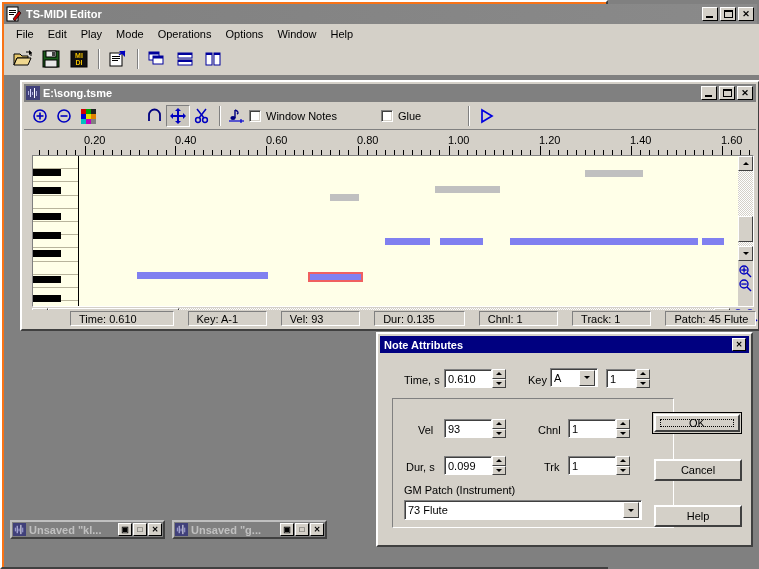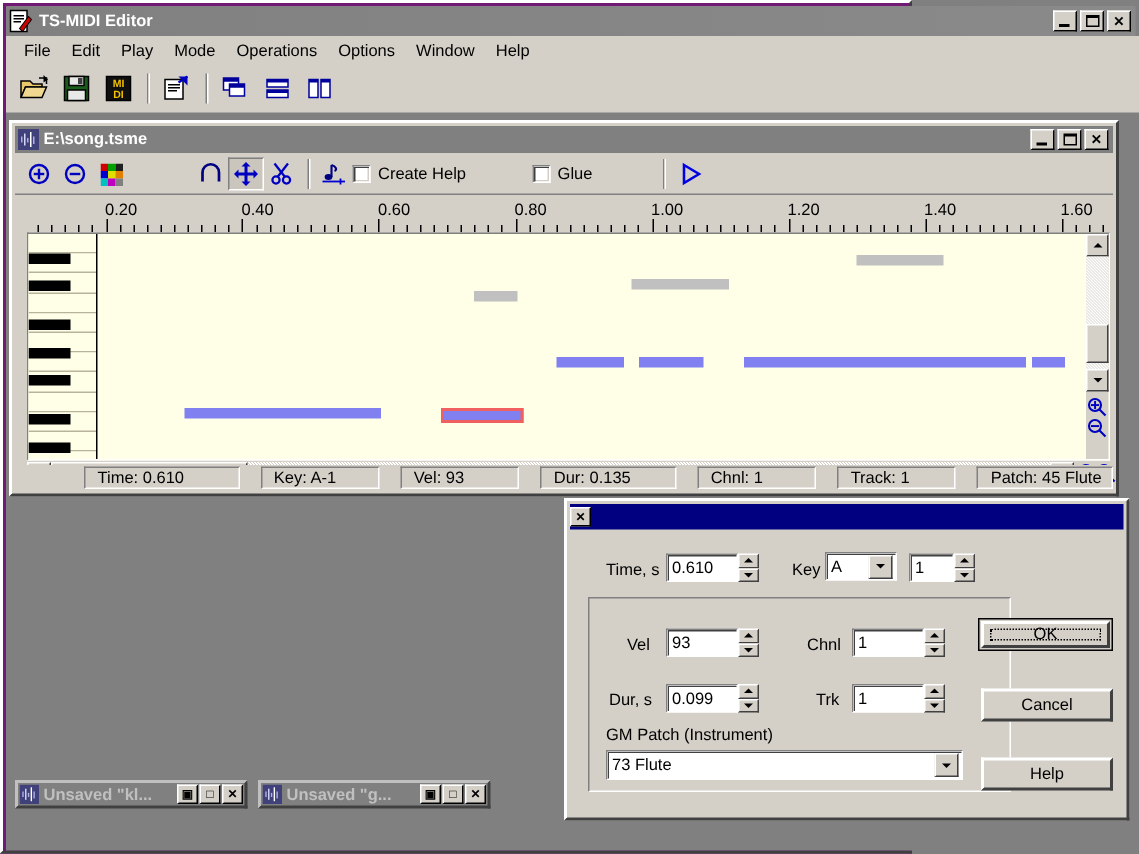--- a/index.html
+++ b/index.html
@@ -6,21 +6,21 @@
   body{
     width:759px;height:569px;overflow:hidden;
     background:#808080;
     font-family:"Liberation Sans", sans-serif;
     font-size:11px;
     color:#000;
     -webkit-font-smoothing:none;
   }
   .app{
     position:absolute;left:0;top:0;width:608px;height:569px;
-    background:#701a75;
+    background:#f97316;
     border:2px solid;
     border-color:#ffffff #404040 #404040 #ffffff;
     box-sizing:border-box;
   }
   
   .titlebar{
     position:absolute;left:2px;top:2px;width:753px;height:20px;
     background:linear-gradient(to right,#808080,#8a8a8a);
     display:flex;align-items:center;
   }
@@ -59,21 +59,21 @@
   .tsep{width:9px;height:22px;position:relative;}
   .tsep::before{content:"";position:absolute;left:4px;top:1px;width:1px;height:20px;background:#808080;}
   .tsep::after{content:"";position:absolute;left:5px;top:1px;width:1px;height:20px;background:#ffffff;}
   
   .client{
     position:absolute;left:2px;top:74px;width:753px;height:491px;
     background:#808080;
   }
   
   .mdi{
-    position:absolute;left:2px;top:4px;width:740px;height:251px;
+    position:absolute;left:16px;top:4px;width:740px;height:251px;
     background:#d4d0c8;
     border:2px solid;border-color:#ffffff #404040 #404040 #ffffff;
     box-sizing:border-box;
   }
   .mdi-title{
     position:absolute;left:2px;top:2px;right:2px;height:18px;
     background:#808080;display:flex;align-items:center;
   }
   .mdi-title .m-icon{width:14px;height:14px;margin-left:2px;margin-right:3px;flex:0 0 auto;}
   .mdi-title .m-text{color:#ffffff;font-weight:bold;font-size:11px;flex:1 1 auto;white-space:nowrap;}
@@ -421,21 +421,21 @@
         <span class="mtbtn">
           <svg width="18" height="16" viewBox="0 0 18 16">
             <path d="M7 2 L7 10" stroke="#000080" stroke-width="1.4"></path>
             <path d="M7 2 C 10 3, 11 5, 9 6" fill="none" stroke="#000080" stroke-width="1.4"></path>
             <ellipse cx="5" cy="10" rx="2.6" ry="2" fill="#000080"></ellipse>
             <path d="M1 13 L16 13" stroke="#0000d0" stroke-width="1.2"></path>
             <path d="M13 11 L13 15" stroke="#0000d0" stroke-width="1.2"></path>
           </svg>
         </span>
         <span class="chk"></span>
-        <span class="chk-lbl">Create Help</span>
+        <span class="chk-lbl">Window Notes</span>
         <span style="width:44px"></span>
         <span class="chk"></span>
         <span class="chk-lbl">Glue</span>
         <span class="msep" style="margin-left:42px"></span>
         <span class="mtbtn">
           <svg width="16" height="16" viewBox="0 0 16 16">
             <polygon points="4,2 14,8 4,14" fill="none" stroke="#0000e0" stroke-width="1.7"></polygon>
           </svg>
         </span>
       </div>
@@ -622,20 +622,21 @@
           <div class="scell" style="width: 96px;">Vel: 93</div>
           <div class="scell" style="width: 110px;">Dur: 0.135</div>
           <div class="scell" style="width: 96px;">Chnl: 1</div>
           <div class="scell" style="width: 96px;">Track: 1</div>
           <div class="scell" style="width: 110px;">Patch: 45 Flute</div>
         </div>
     </div>
 
     <div class="dialog" style="left:372px;top:256px;">
       <div class="dlg-title">
+        <span class="d-text">Note Attributes</span>
         <span class="dlg-x">✕</span>
       </div>
 
       <span class="lbl" style="position:absolute;left:26px;top:40px;">Time, s</span>
       <div class="tfield" style="position:absolute;left:66px;top:35px;width:48px;">0.610</div>
       <div class="spin" style="position:absolute;left:114px;top:35px;">
         <div>
             <span class="arrow-up"></span>
           </div>
           <div>

